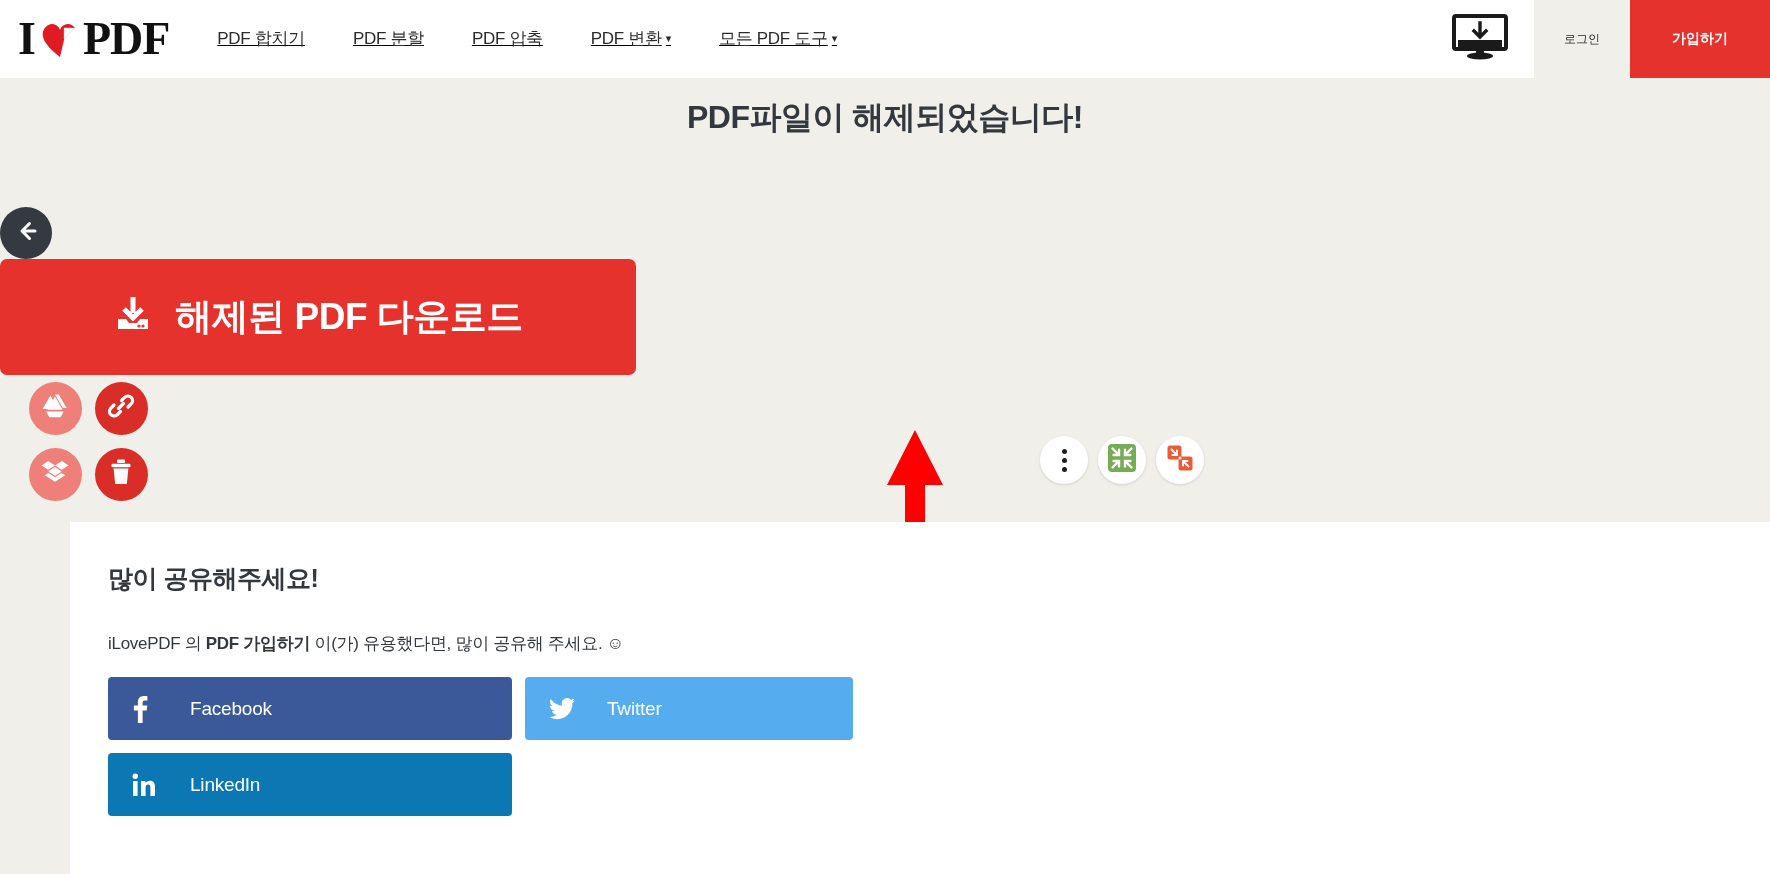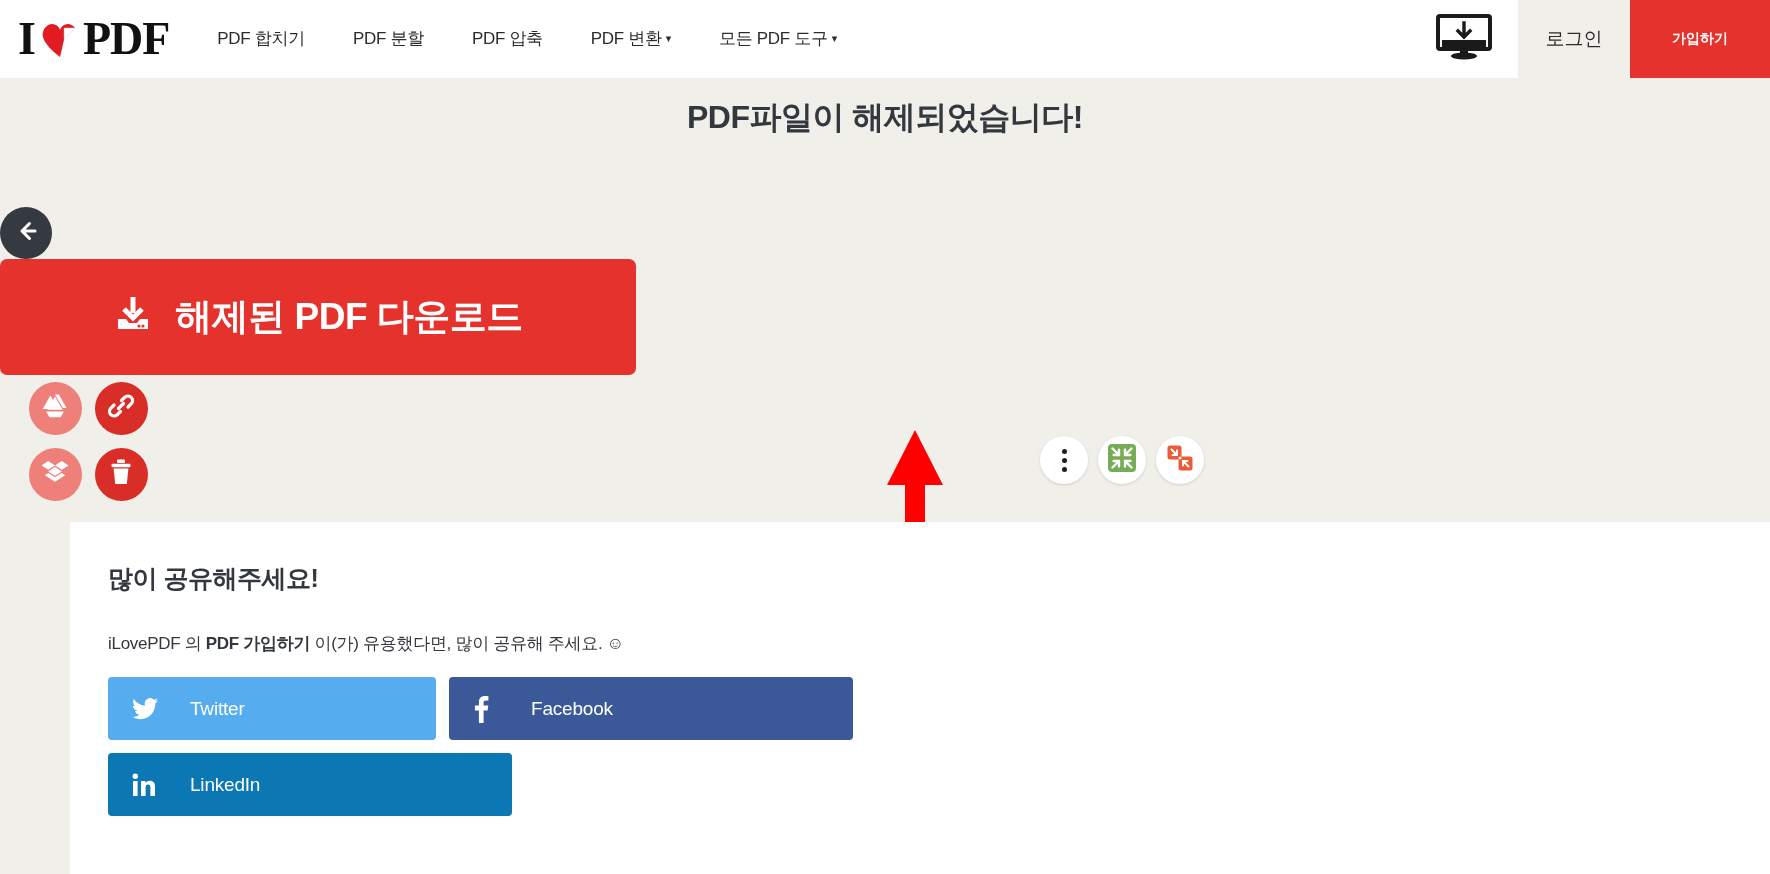--- a/index.html
+++ b/index.html
@@ -40,20 +40,21 @@
     width: 42px;
     height: 42px;
     margin: 0 2px 0 4px;
     position: relative;
     display: inline-block;
   }
   .nav {
     display: flex;
     align-items: center;
     gap: 0px;
+    text-decoration: underline;
   }
   .nav-item {
     font-size: 17px;
     color: #2b2b2b;
     padding: 0 24px;
     line-height: 78px;
     white-space: nowrap;
     cursor: pointer;
     letter-spacing: -0.3px;
   }
@@ -65,26 +66,26 @@
   }
   .desktop-btn {
     width: 108px;
     display: flex;
     align-items: center;
     justify-content: center;
     cursor: pointer;
     background: #ffffff;
   }
   .login-btn {
-    width: 112px;
+    width: 96px;
     background: #f1efea;
     display: flex;
     align-items: center;
     justify-content: center;
-    font-size: 19px;
+    font-size: 12px;
     color: #2b2b2b;
     cursor: pointer;
     white-space: nowrap;
   }
   .signup-btn {
     width: 140px;
     background: #e5322d;
     display: flex;
     align-items: center;
     justify-content: center;
@@ -433,47 +434,47 @@
 
 <div class="share-card">
   <div class="share-title">많이 공유해주세요!</div>
 
   <div class="share-desc">
     <span>iLovePDF 의 </span><b>PDF 가입하기</b><span> 이(가) 유용했다면, 많이 공유해 주세요. ☺</span>
   </div>
 
   <div class="share-buttons">
 
+    <div class="share-btn fb">
+      <span class="sicon">
+        <svg width="16" height="28" viewBox="0 0 16 28" aria-hidden="true">
+          <path d="M10.6 28 L10.6 15.4 L14.6 15.4 L15.3 10.6 L10.6 10.6 L10.6 7.8
+                   C10.6 6.4 11 5.5 13 5.5 L15.4 5.5 L15.4 1.2 C15 1.15 13.6 1 11.9 1
+                   C8.4 1 5.9 3.1 5.9 7.1 L5.9 10.6 L1.9 10.6 L1.9 15.4 L5.9 15.4 L5.9 28 Z" fill="#ffffff"></path>
+        </svg>
+      </span>
+      <span>Facebook</span>
+    </div>
+
     <div class="share-btn tw">
       <span class="sicon">
         <svg width="26" height="22" viewBox="0 0 26 22" aria-hidden="true">
           <path d="M26 2.6 a10.6 10.6 0 0 1 -3.06 0.84 A5.34 5.34 0 0 0 25.28 0.5
                    a10.7 10.7 0 0 1 -3.39 1.29 A5.33 5.33 0 0 0 12.8 6.44
                    a5.5 5.5 0 0 0 0.14 1.22 A15.13 15.13 0 0 1 1.81 1.08
                    a5.33 5.33 0 0 0 1.65 7.12 A5.3 5.3 0 0 1 1.04 7.53 l0 0.07
                    a5.33 5.33 0 0 0 4.28 5.22 a5.36 5.36 0 0 1 -2.41 0.09
                    a5.34 5.34 0 0 0 4.98 3.7 A10.7 10.7 0 0 1 0 18.82
                    a15.09 15.09 0 0 0 8.18 2.4 c9.81 0 15.18 -8.13 15.18 -15.18
                    l-0.02 -0.69 A10.84 10.84 0 0 0 26 2.6 Z" fill="#ffffff"></path>
         </svg>
       </span>
       <span>Twitter</span>
     </div>
 
-    <div class="share-btn fb">
-      <span class="sicon">
-        <svg width="16" height="28" viewBox="0 0 16 28" aria-hidden="true">
-          <path d="M10.6 28 L10.6 15.4 L14.6 15.4 L15.3 10.6 L10.6 10.6 L10.6 7.8
-                   C10.6 6.4 11 5.5 13 5.5 L15.4 5.5 L15.4 1.2 C15 1.15 13.6 1 11.9 1
-                   C8.4 1 5.9 3.1 5.9 7.1 L5.9 10.6 L1.9 10.6 L1.9 15.4 L5.9 15.4 L5.9 28 Z" fill="#ffffff"></path>
-        </svg>
-      </span>
-      <span>Facebook</span>
-    </div>
-
     <div class="share-btn li">
       <span class="sicon">
         <svg width="24" height="24" viewBox="0 0 24 24" aria-hidden="true">
           <rect x="1" y="8" width="4.6" height="15" fill="#ffffff"></rect>
           <circle cx="3.3" cy="3.3" r="2.7" fill="#ffffff"></circle>
           <path d="M9 8 L13.4 8 L13.4 10.1 C14.1 8.9 15.6 7.7 17.9 7.7
                    C21.4 7.7 23 9.9 23 13.7 L23 23 L18.4 23 L18.4 14.5
                    C18.4 12.5 17.7 11.4 16.1 11.4 C14.6 11.4 13.6 12.4 13.6 14.5
                    L13.6 23 L9 23 Z" fill="#ffffff"></path>
         </svg>

